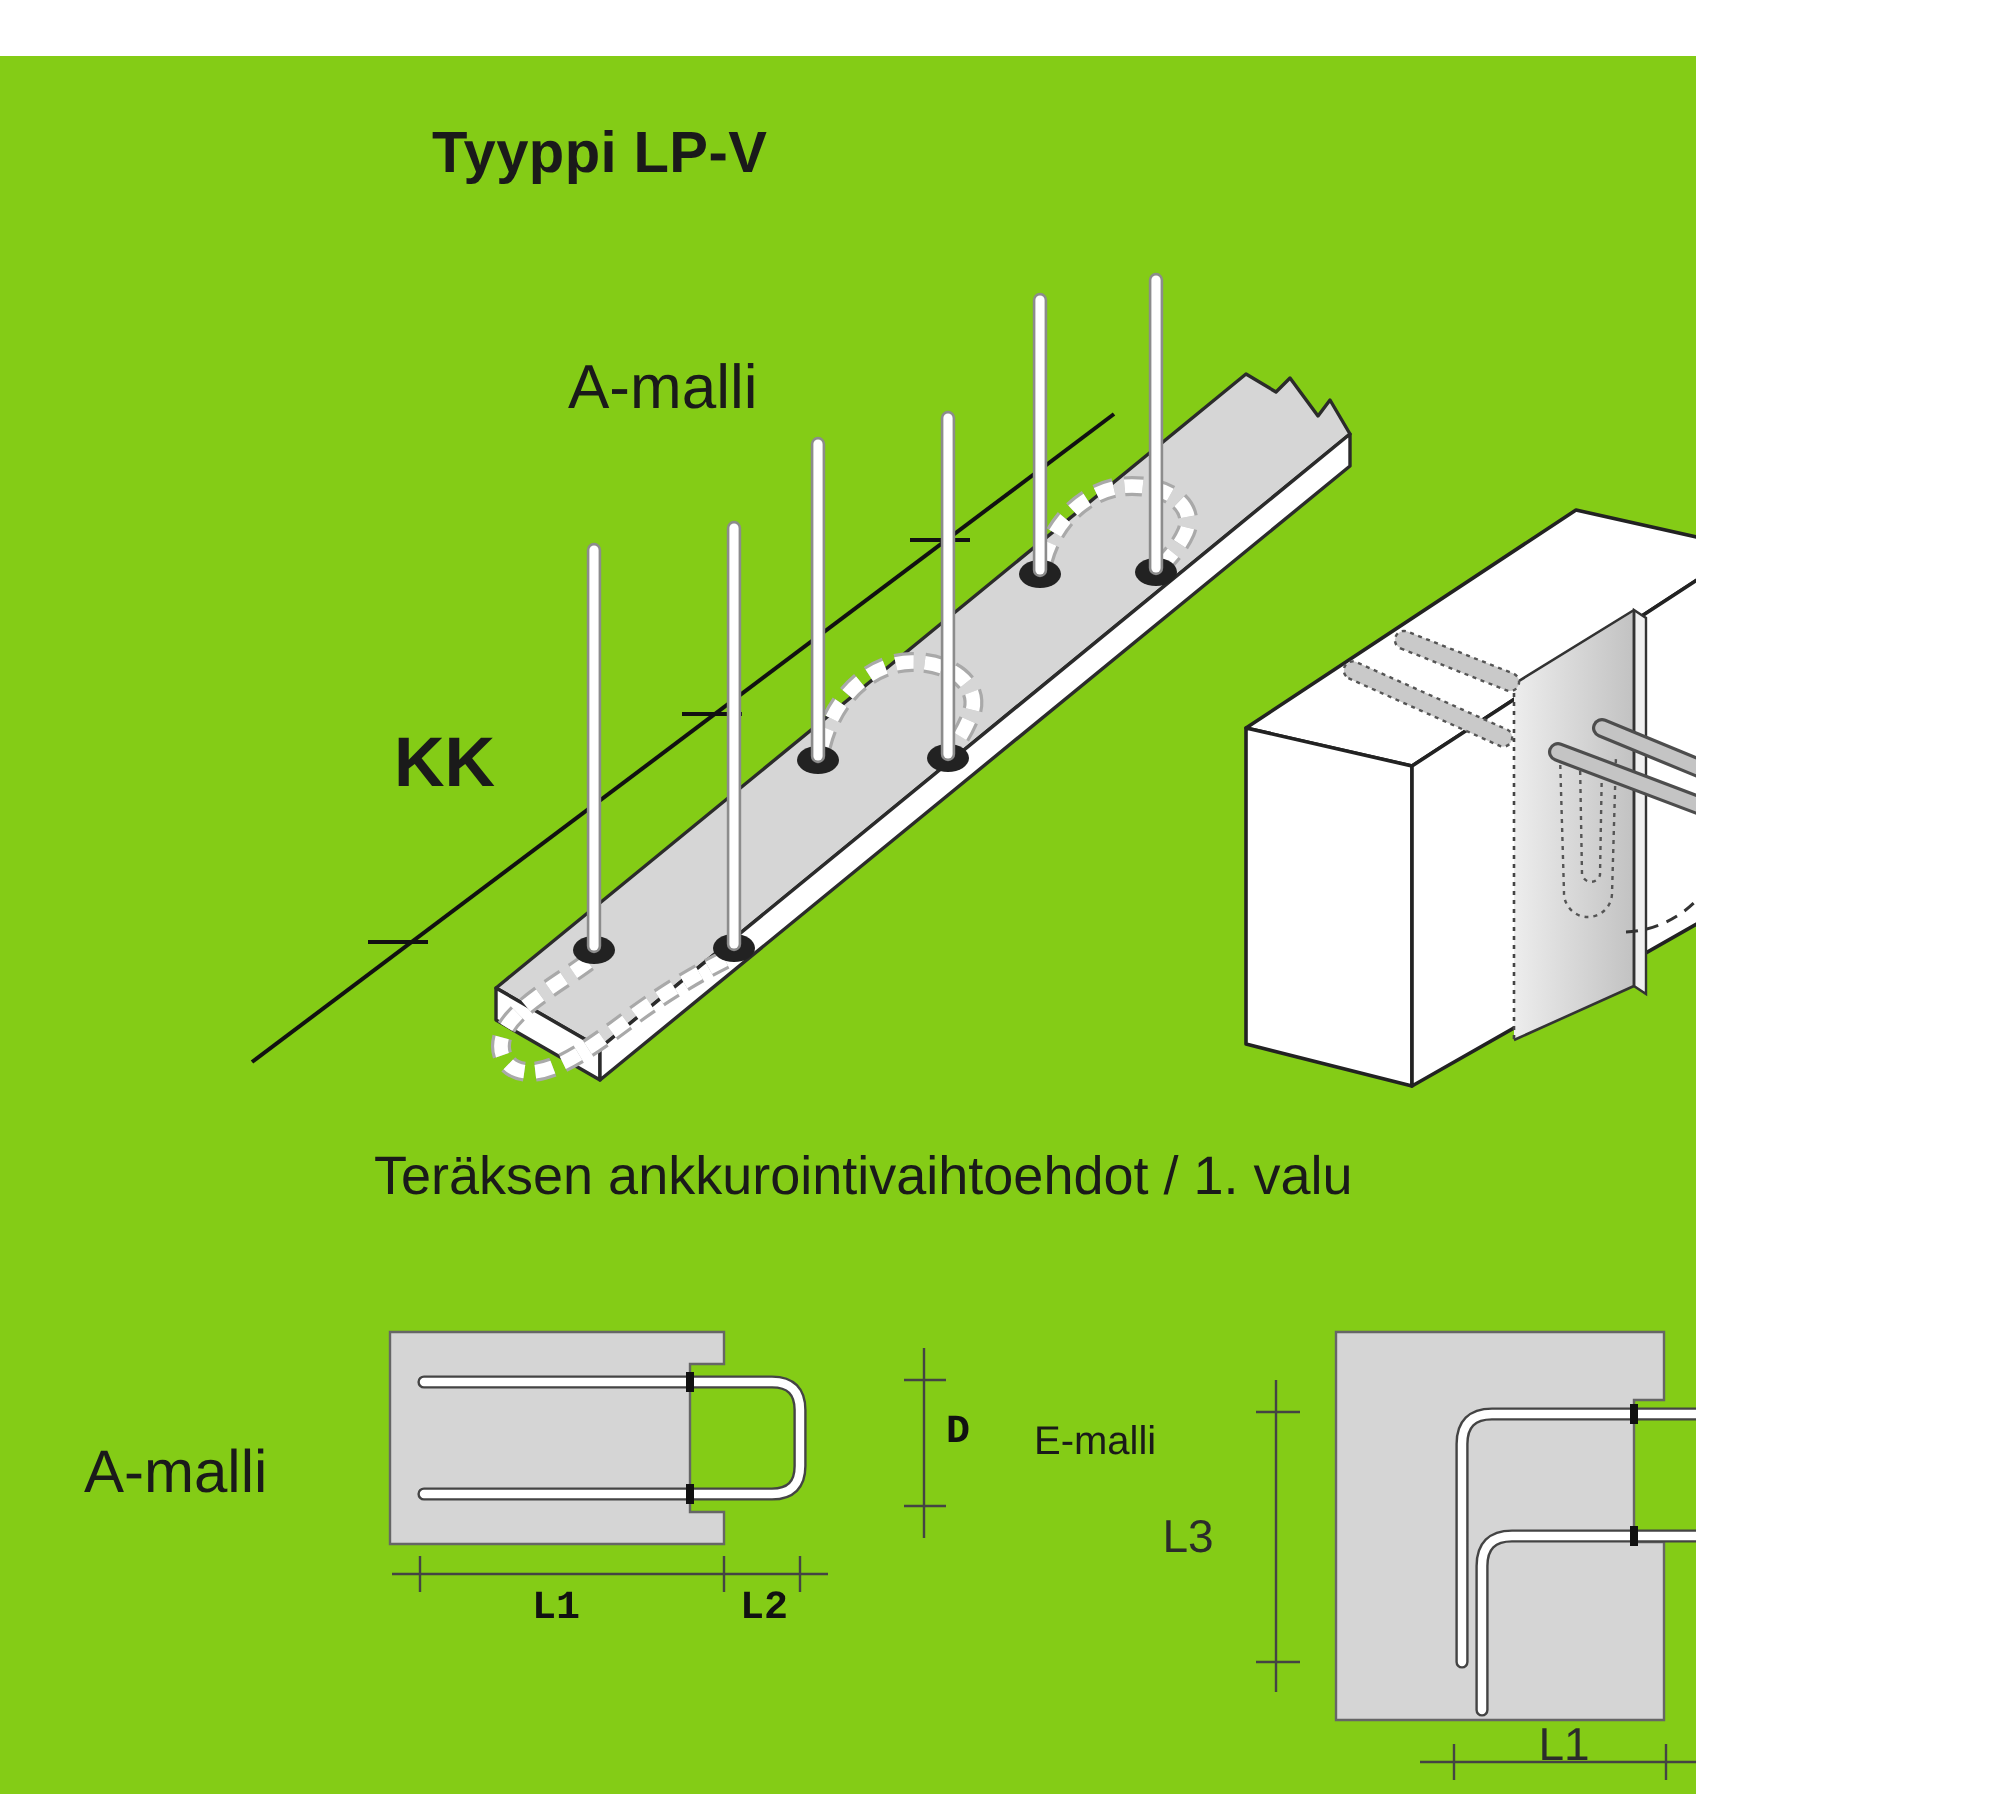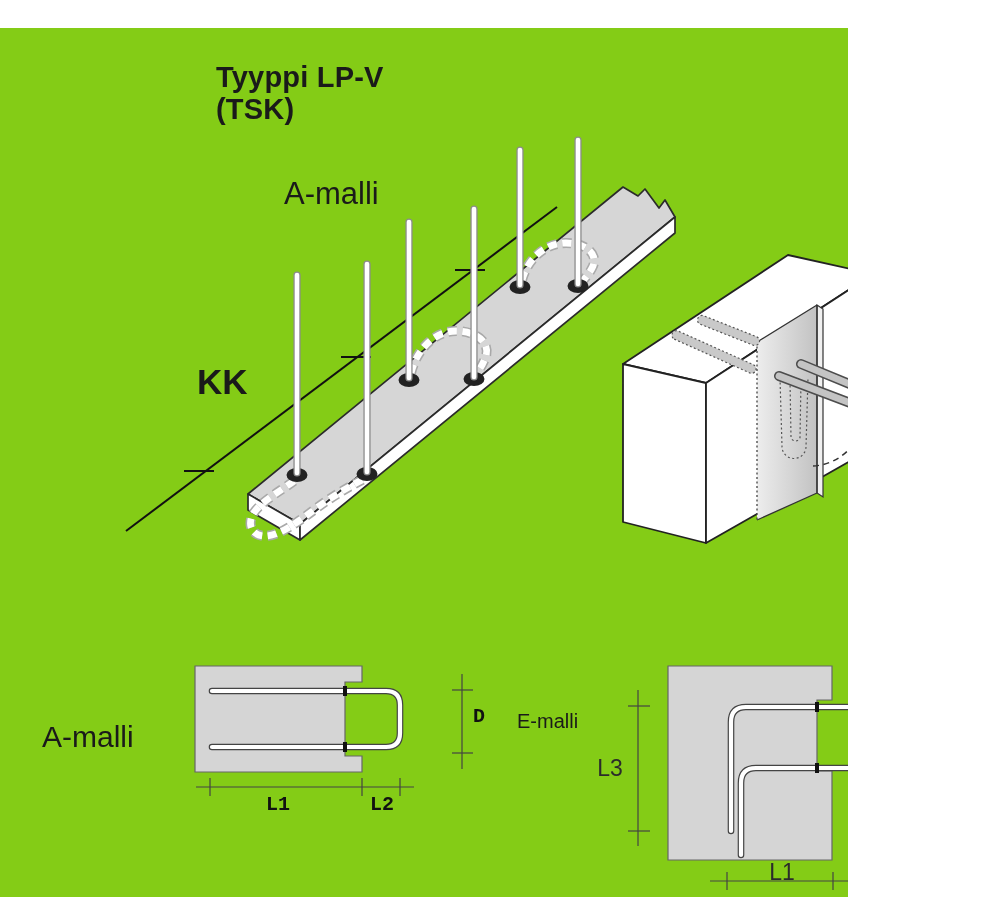--- a/index.html
+++ b/index.html
@@ -167,31 +167,31 @@
       <line x1="710" y1="853" x2="917" y2="853"></line>
       <line x1="727" y1="844" x2="727" y2="862"></line>
       <line x1="833" y1="844" x2="833" y2="862"></line>
       <line x1="903" y1="844" x2="903" y2="862"></line>
     </g>
   </g>
 </svg>
 
 <div class="txt title">
   <div>Tyyppi LP-V</div>
-  <div>(TSK)</div>
 </div>
 
 <div class="txt amalli-iso">A-malli</div>
 <div class="txt kk">KK</div>
+<div class="txt caption">Teräksen ankkurointivaihtoehdot / 1. valu</div>
 
 <div class="txt amalli-plan">A-malli</div>
 <div class="txt emalli-plan">E-malli</div>
 
 <div class="txt dim-mono c" style="left:278px;top:765px;">L1</div>
 <div class="txt dim-mono c" style="left:382px;top:765px;">L2</div>
 <div class="txt dim-mono c" style="left:479px;top:677px;">D</div>
 
 <div class="txt dim-sans c" style="left:782px;top:831px;">L1</div>
 <div class="txt dim-sans c" style="left:876px;top:830px;">L2</div>
-<div class="txt dim-sans c" style="left:610px;top:727px;">L3</div>
+<div class="txt dim-sans c" style="left:594px;top:727px;">L3</div>
 <div class="txt dim-sans c" style="left:944px;top:694px;">D</div>
 
 </div>
 
 </body></html>

